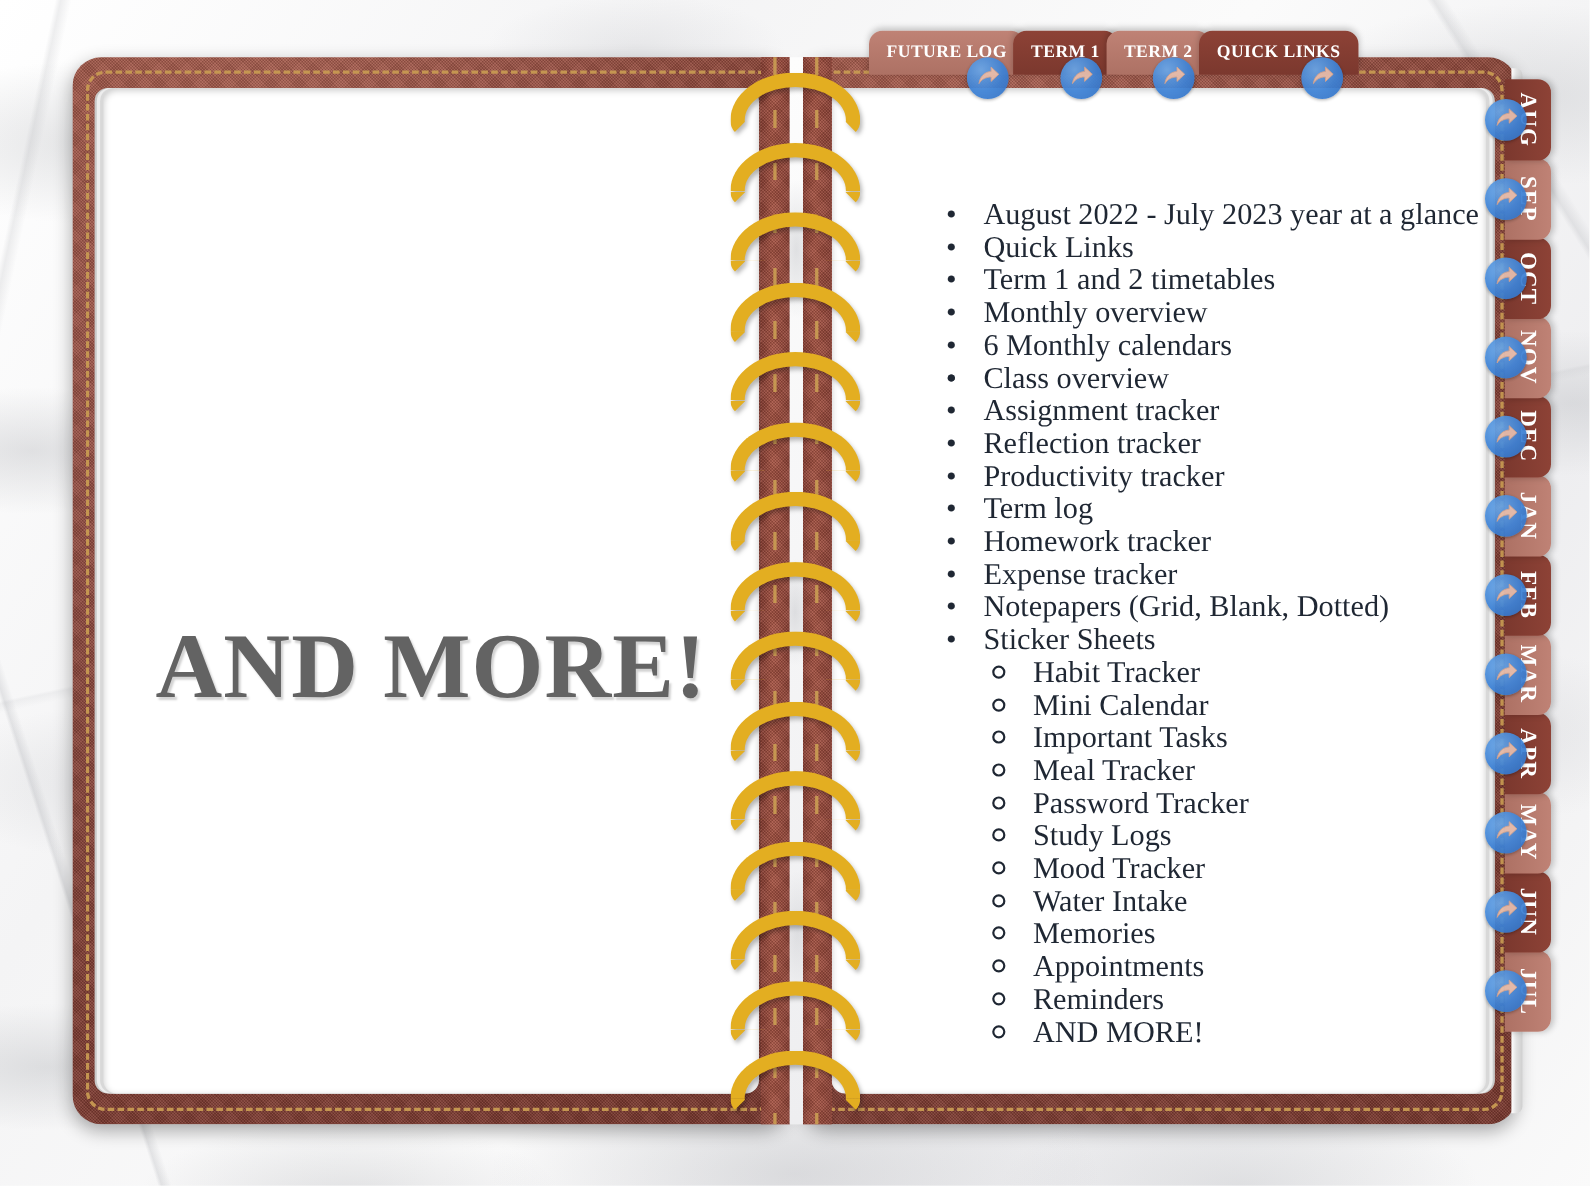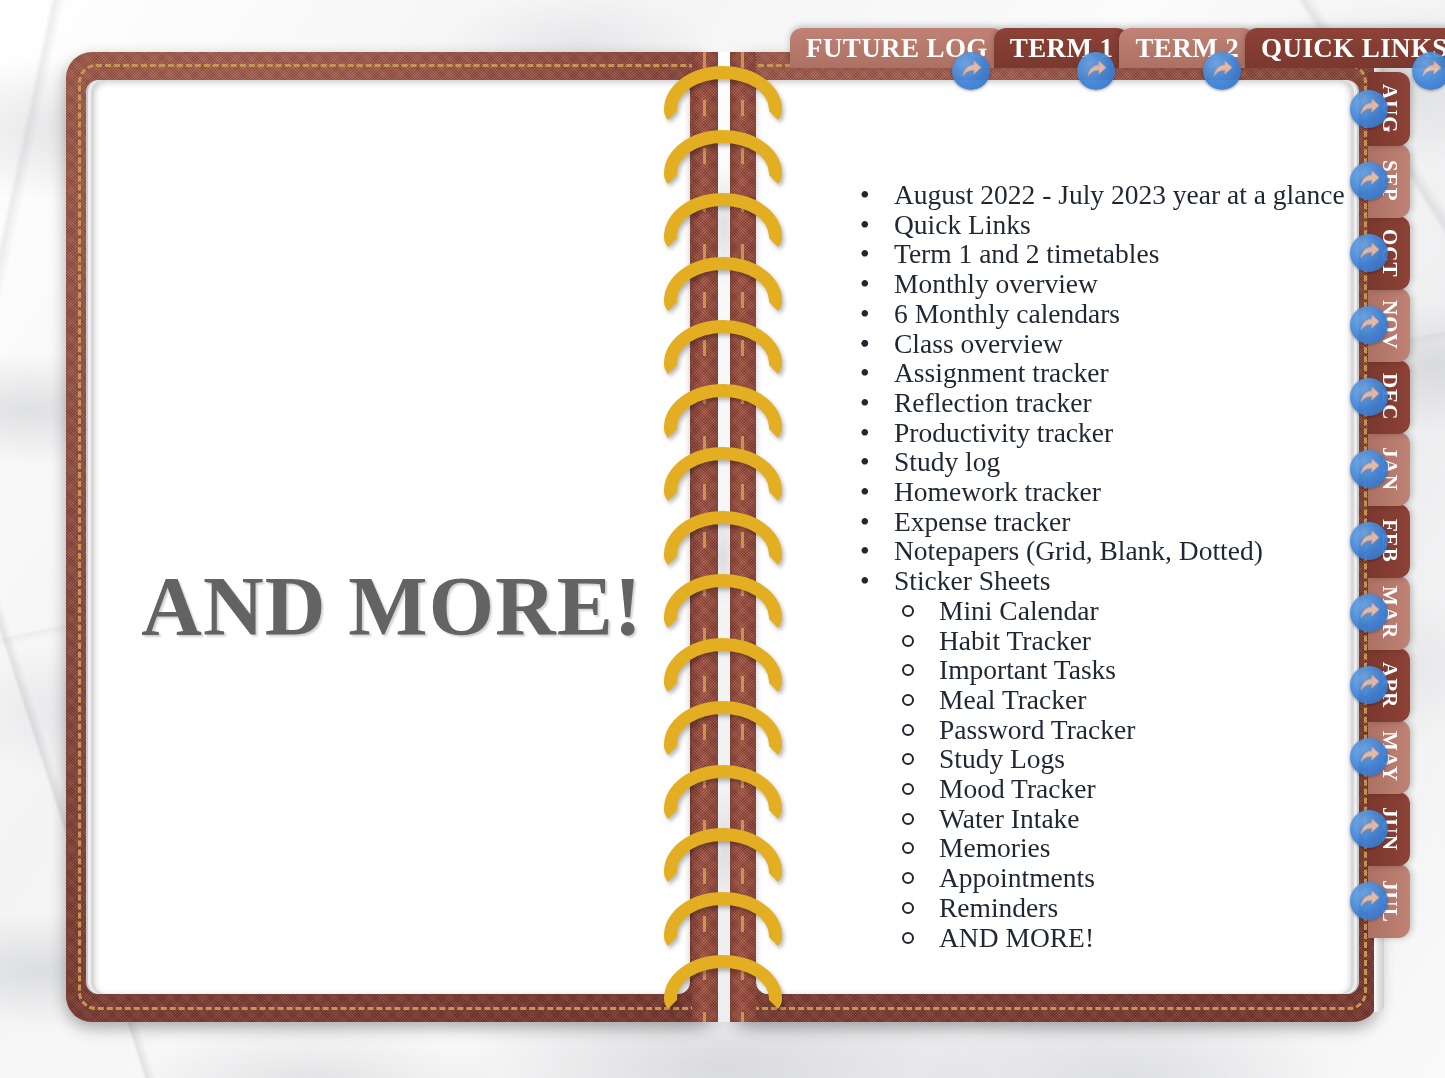--- a/index.html
+++ b/index.html
@@ -195,21 +195,21 @@
   }
   .ttab {
     position: relative;
     height: 40px;
     padding: 0 16px;
     display: flex; align-items: center; justify-content: center;
     border-top-left-radius: 12px; border-top-right-radius: 12px;
     color: #ffffff;
     font-family: "Liberation Serif", serif;
     font-weight: bold;
-    font-size: 27px;
+    font-size: 16px;
     letter-spacing: 0.4px;
     white-space: nowrap;
     box-shadow: 0 -2px 6px rgba(0,0,0,0.22);
     margin-right: -10px;
     text-align: center;
   }
   .ttab.light { background: linear-gradient(180deg,#bf8275,#ad7164); }
   .ttab.dark  { background: linear-gradient(180deg,#8d4236,#7b382e); }
   .ttab .arrow-badge { position: absolute; right: 14px; top: 24px; }
 
@@ -277,30 +277,30 @@
             <li><span class="bullet1">•</span><span>August 2022 - July 2023 year at a glance</span></li>
             <li><span class="bullet1">•</span><span>Quick Links</span></li>
             <li><span class="bullet1">•</span><span>Term 1 and 2 timetables</span></li>
             <li><span class="bullet1">•</span><span>Monthly overview</span></li>
             <li><span class="bullet1">•</span><span>6 Monthly calendars</span></li>
             <li><span class="bullet1">•</span></li>
             <li><span class="bullet1">•</span><span>Class overview</span></li>
             <li><span class="bullet1">•</span><span>Assignment tracker</span></li>
             <li><span class="bullet1">•</span><span>Reflection tracker</span></li>
             <li><span class="bullet1">•</span><span>Productivity tracker</span></li>
-            <li><span class="bullet1">•</span><span>Study log</span></li>
+            <li><span class="bullet1">•</span><span>Term log</span></li>
             <li><span class="bullet1">•</span><span>Homework tracker</span></li>
             <li><span class="bullet1">•</span><span>Expense tracker</span></li>
             <li><span class="bullet1">•</span><span>Notepapers (Grid, Blank, Dotted)</span></li>
             <li><span class="bullet1">•</span><span>Sticker Sheets</span></li>
           </ul>
         <div class="sub-wrap">
           <ul class="lvl2" id="list-sub">
+              <li><span class="bullet2"></span><span>Habit Tracker</span></li>
               <li><span class="bullet2"></span><span>Mini Calendar</span></li>
-              <li><span class="bullet2"></span><span>Habit Tracker</span></li>
               <li><span class="bullet2"></span><span>Important Tasks</span></li>
               <li><span class="bullet2"></span><span>Meal Tracker</span></li>
               <li><span class="bullet2"></span><span>Password Tracker</span></li>
               <li><span class="bullet2"></span><span>Study Logs</span></li>
               <li><span class="bullet2"></span><span>Mood Tracker</span></li>
               <li><span class="bullet2"></span><span>Water Intake</span></li>
               <li><span class="bullet2"></span><span>Memories</span></li>
               <li><span class="bullet2"></span><span>Appointments</span></li>
               <li><span class="bullet2"></span><span>Reminders</span></li>
               <li><span class="bullet2"></span><span>AND MORE!</span></li>

